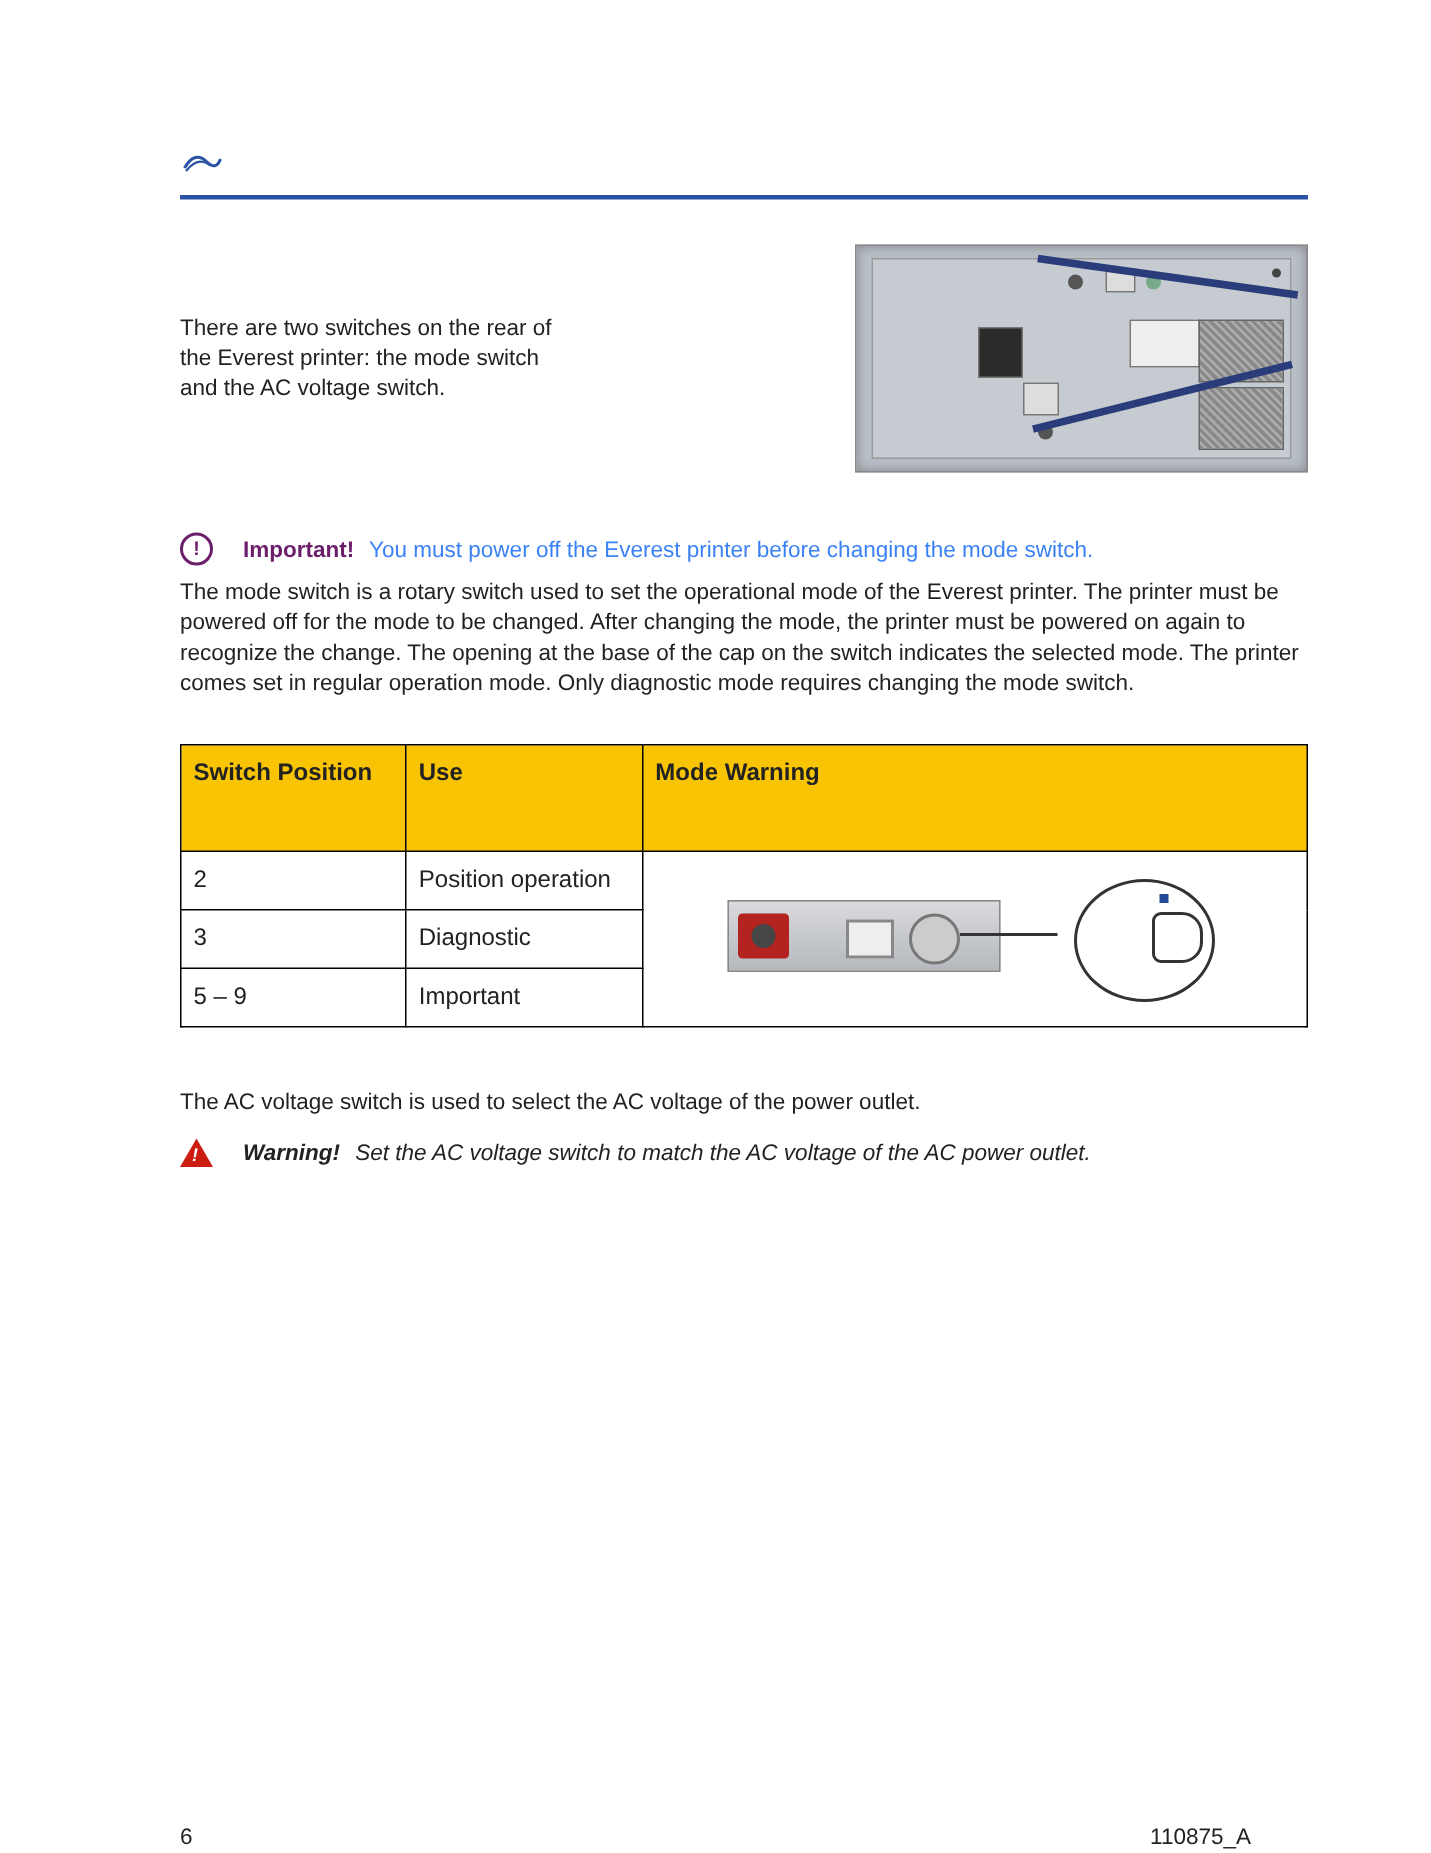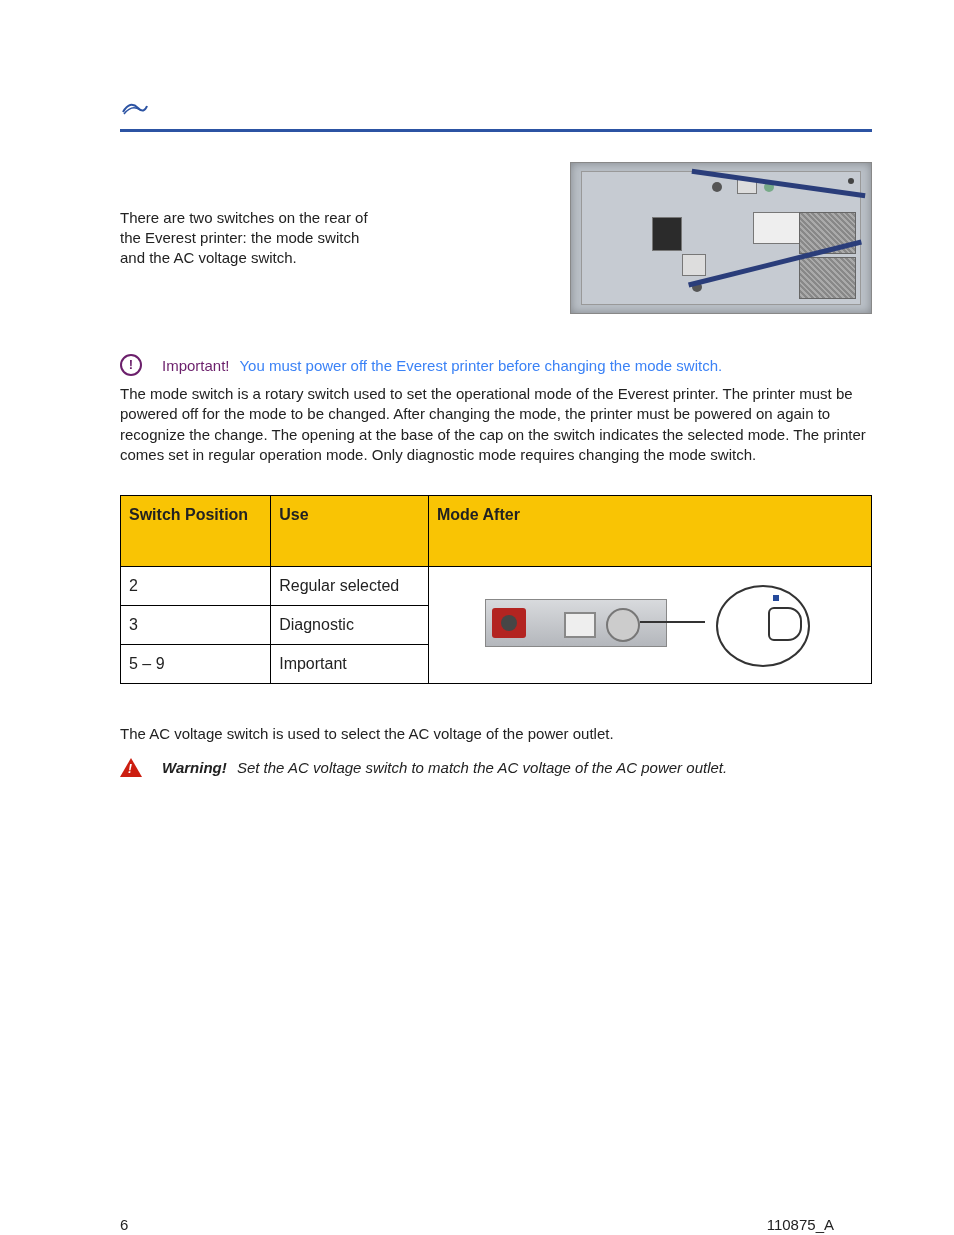--- a/index.html
+++ b/index.html
@@ -68,21 +68,21 @@
     border-radius: 50%;
     color: #6b1f6b;
     font-weight: bold;
     text-align: center;
     line-height: 17px;
     font-size: 13px;
     flex-shrink: 0;
     margin-right: 20px;
   }
   .important-label {
-    font-weight: normal;
+    font-weight: bold;
     color: #6b1f6b;
     margin-right: 6px;
   }
   .important-text { color: #3b82f6; }
   .body-para {
     line-height: 1.35;
     margin-bottom: 30px;
   }
   table.mode {
     width: 100%;
@@ -203,25 +203,25 @@
     </div>
   </div>
 
   <div class="body-para">The mode switch is a rotary switch used to set the operational mode of the Everest printer. The printer must be powered off for the mode to be changed. After changing the mode, the printer must be powered on again to recognize the change. The opening at the base of the cap on the switch indicates the selected mode. The printer comes set in regular operation mode. Only diagnostic mode requires changing the mode switch.</div>
 
   <table class="mode">
     <tbody>
         <tr>
       <th style="width:20%">Switch Position</th>
       <th style="width:21%">Use</th>
-      <th>Mode After</th>
+      <th>Mode Warning</th>
     </tr>
     <tr>
       <td>2</td>
-      <td>Regular selected</td>
+      <td>Position operation</td>
       <td class="image-cell" rowspan="3">
         <div class="switch-diagram">
           <div class="sd-strip">
             <div class="sd-red"></div>
             <div class="sd-slot"></div>
             <div class="sd-knob-s"></div>
           </div>
           <div class="sd-line"></div>
           <div class="sd-big"></div>
         </div>

